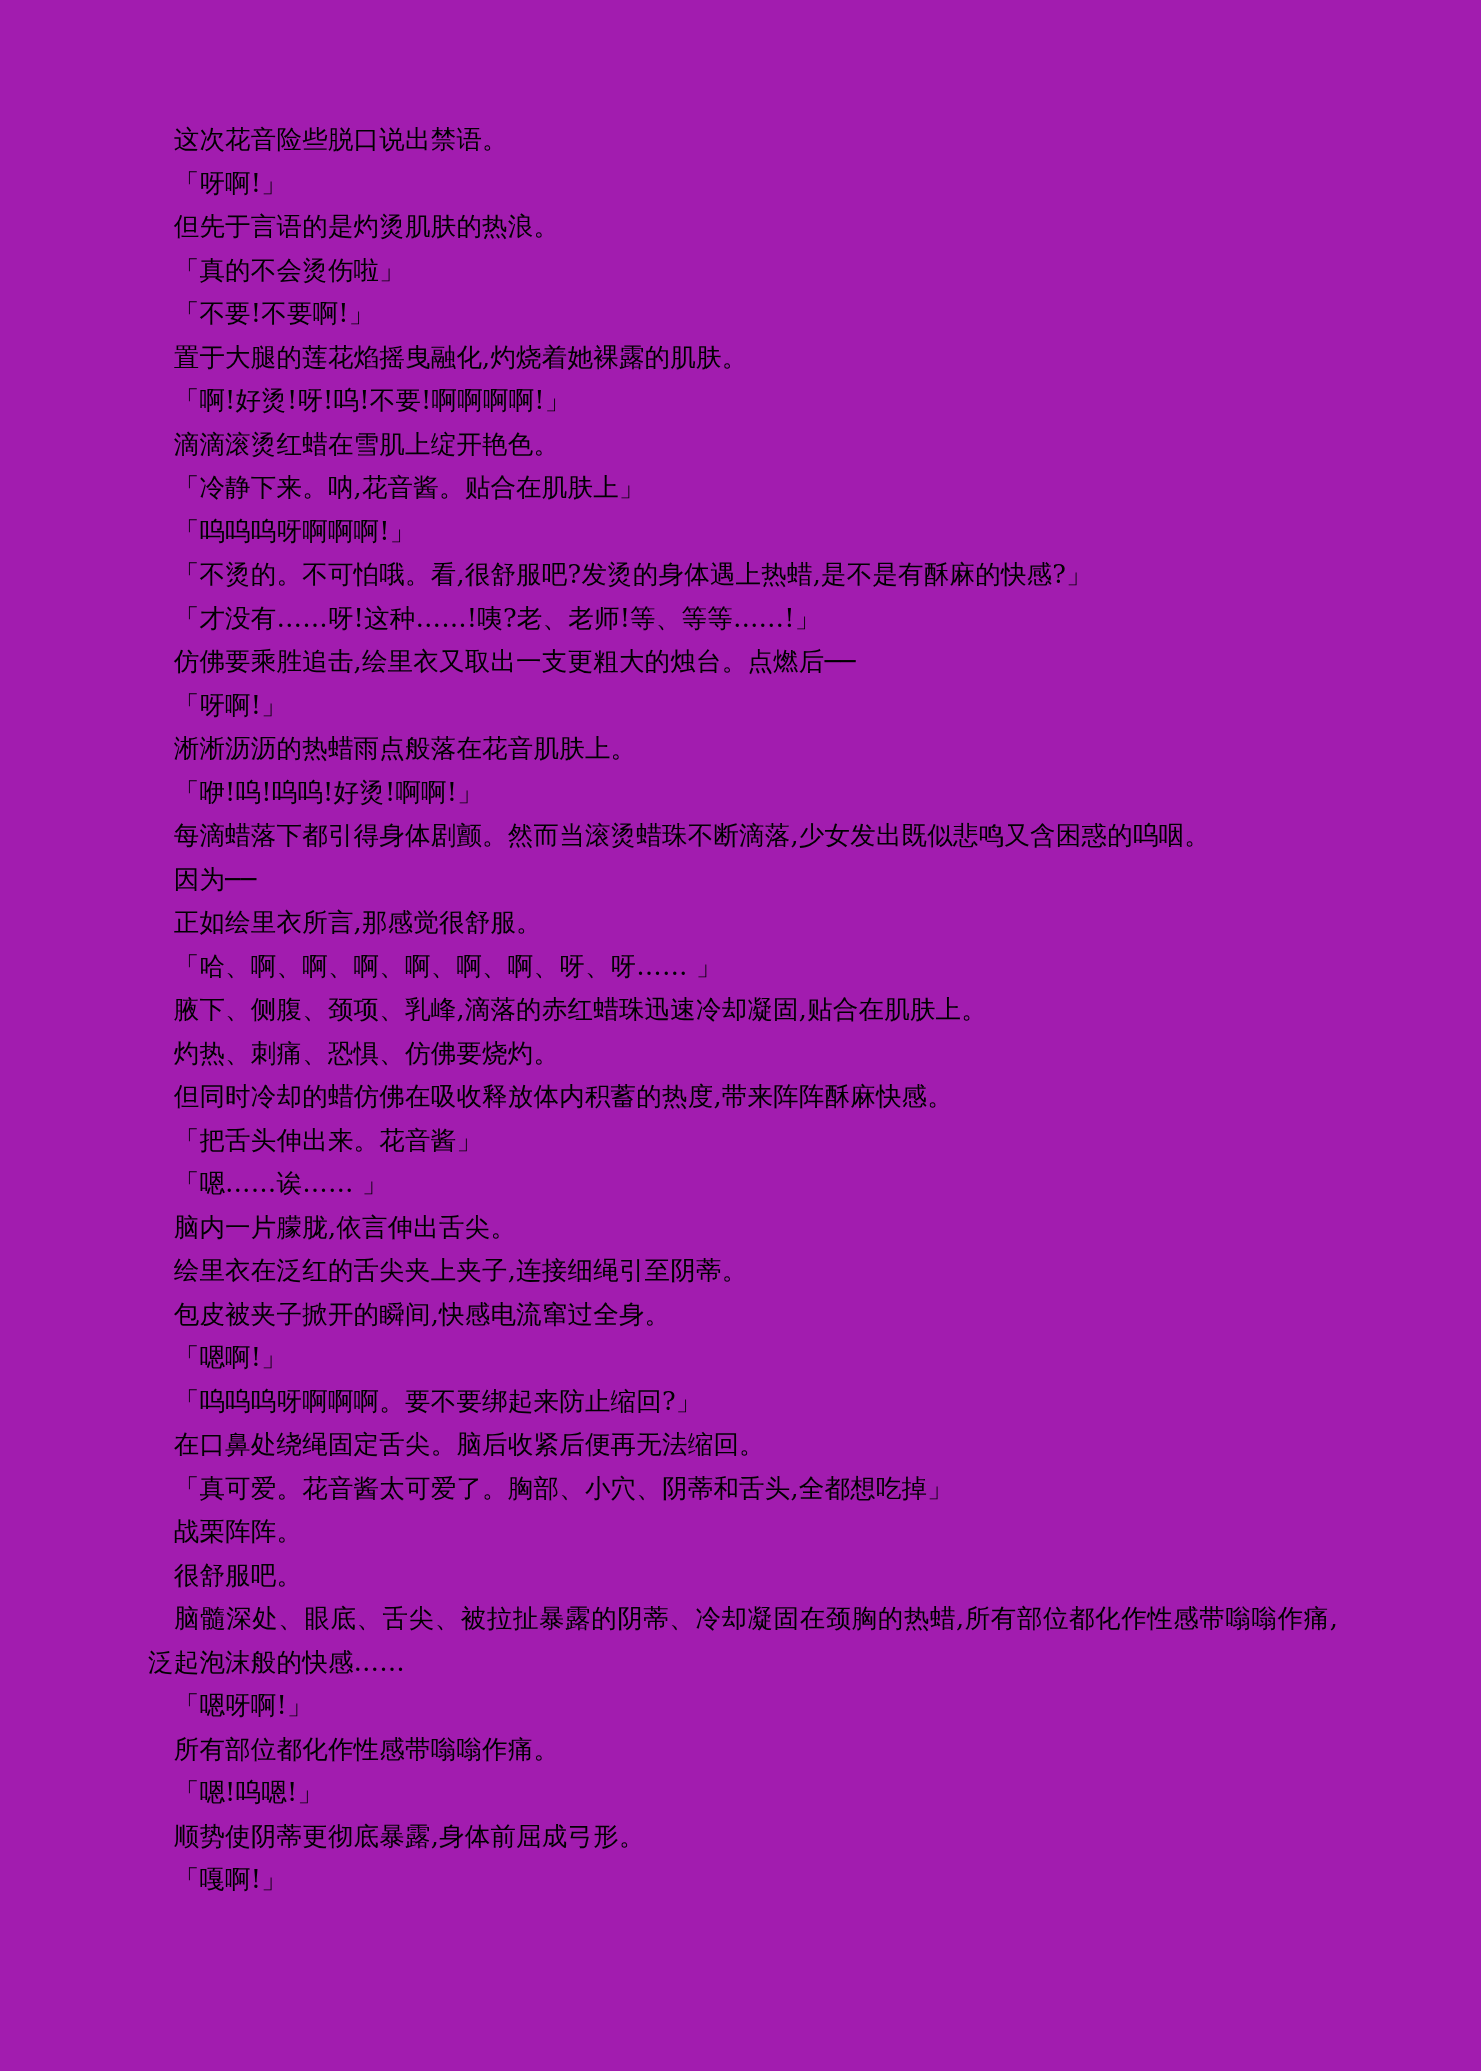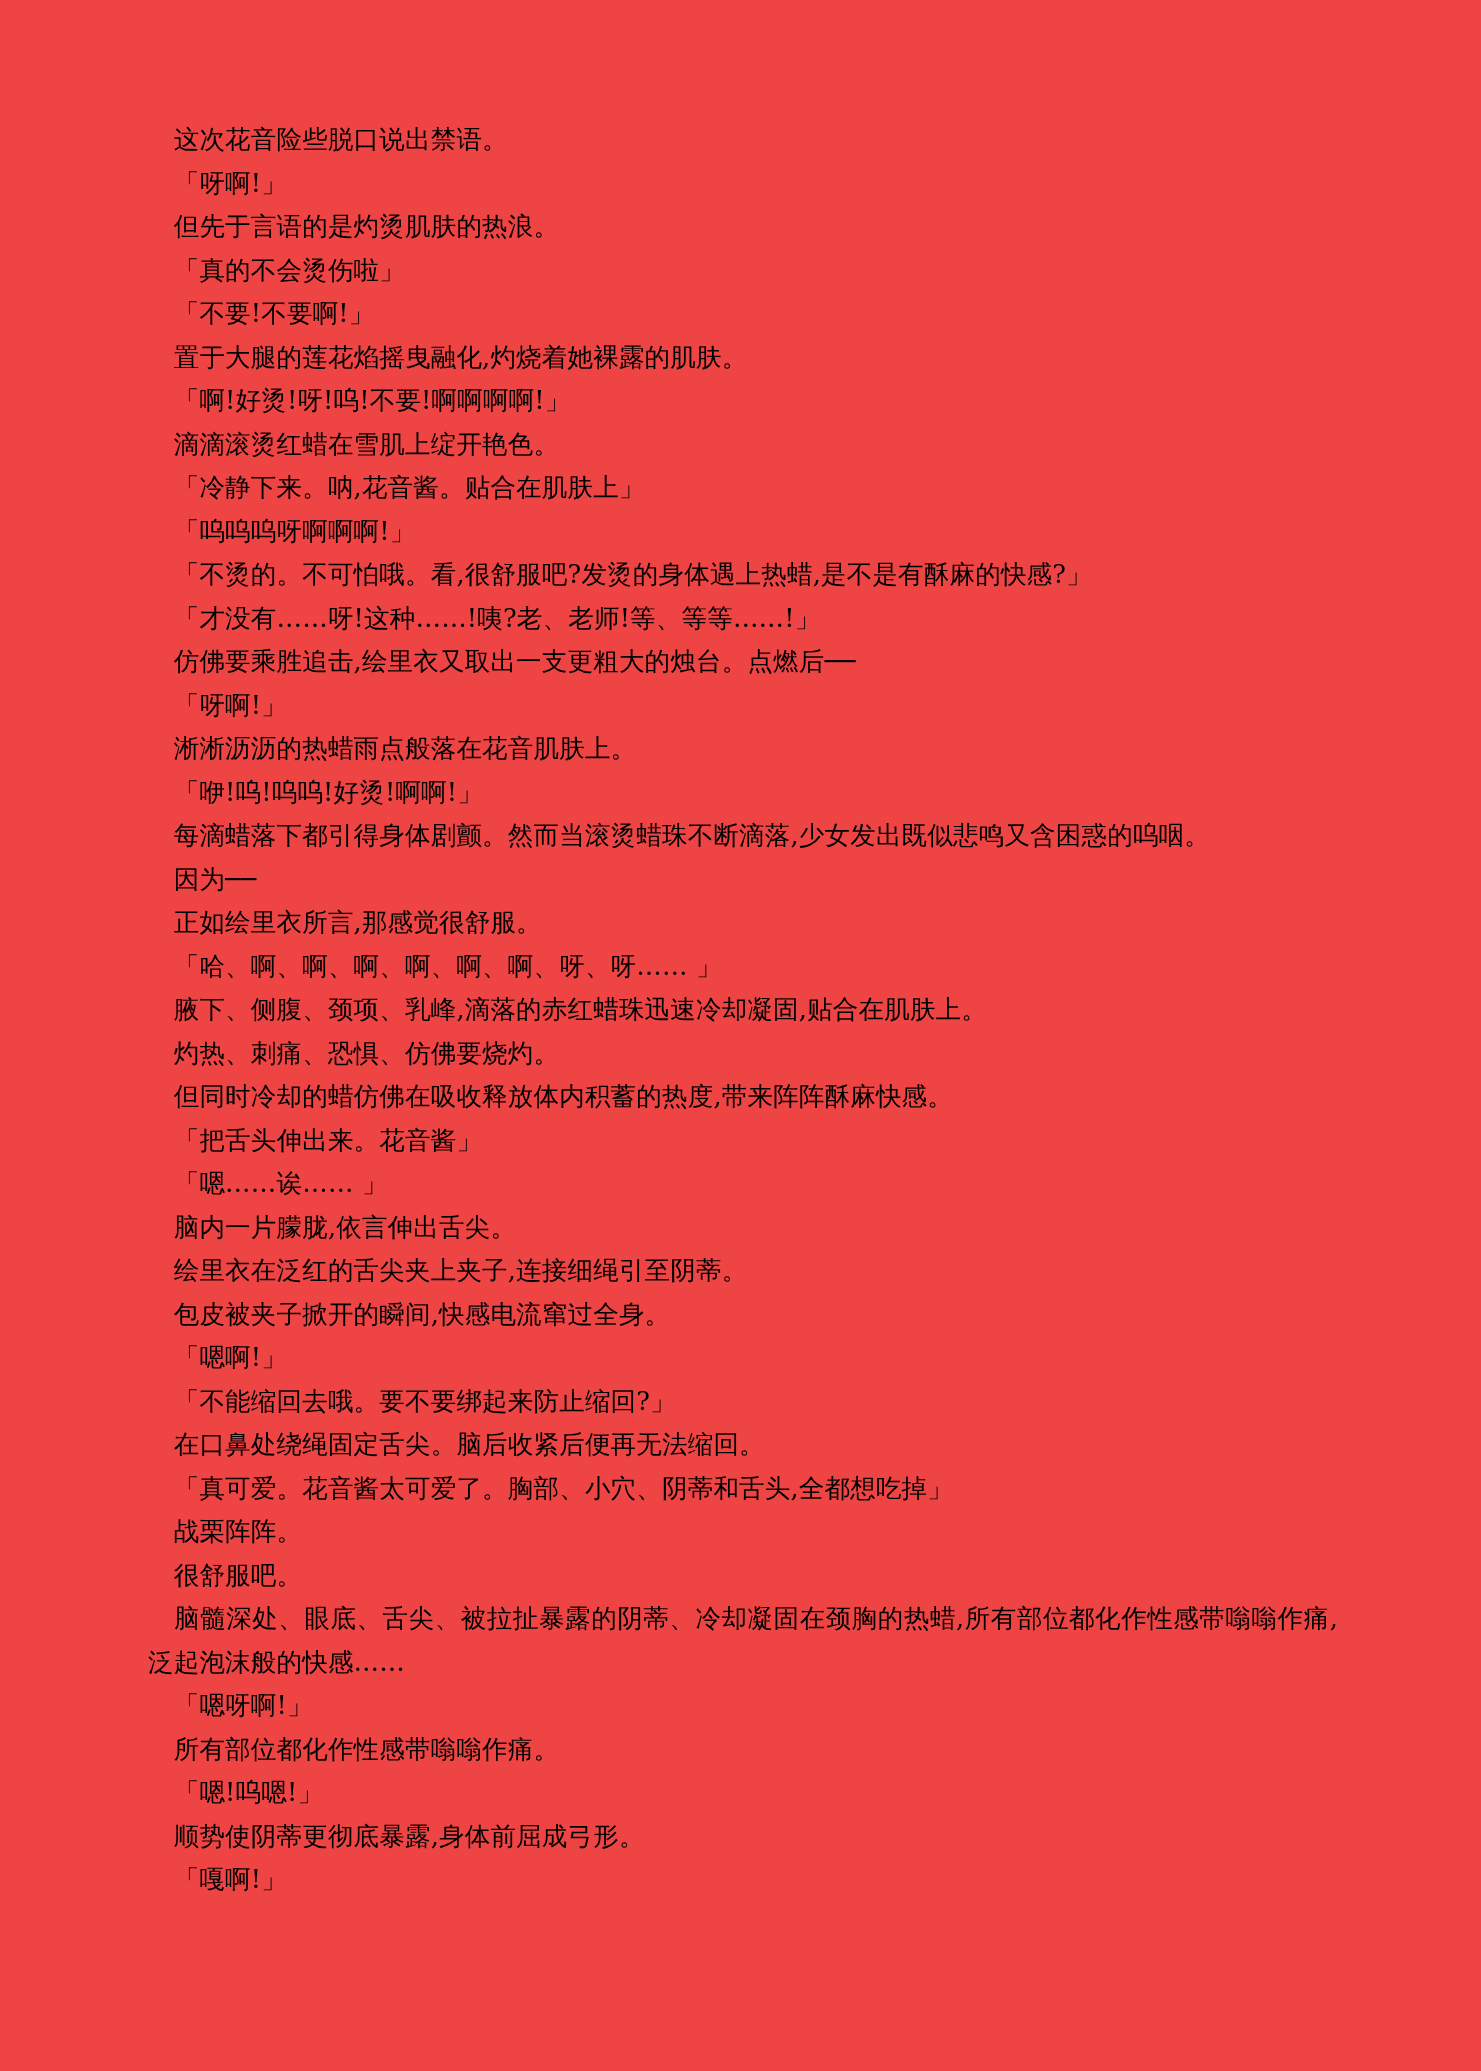--- a/index.html
+++ b/index.html
@@ -11,21 +11,21 @@
     width: 1481px;
     height: 2071px;
     font-family: "DejaVu Serif", "Liberation Serif", serif;
     color: #000000;
     overflow: hidden;
   }
   .page {
     position: relative;
     width: 1481px;
     height: 2071px;
-    background: #ef4444;
+    background: #a21caf;
     box-sizing: border-box;
   }
   .text-block {
     position: absolute;
     left: 148px;
     top: 118px;
     width: 1190px;
   }
   .para {
     margin: 0;
@@ -64,21 +64,21 @@
     <p class="para">　「哈、啊、啊、啊、啊、啊、啊、呀、呀…… 」</p>
     <p class="para">　腋下、侧腹、颈项、乳峰,滴落的赤红蜡珠迅速冷却凝固,贴合在肌肤上。</p>
     <p class="para">　灼热、刺痛、恐惧、仿佛要烧灼。</p>
     <p class="para">　但同时冷却的蜡仿佛在吸收释放体内积蓄的热度,带来阵阵酥麻快感。</p>
     <p class="para">　「把舌头伸出来。花音酱」</p>
     <p class="para">　「嗯……诶…… 」</p>
     <p class="para">　脑内一片朦胧,依言伸出舌尖。</p>
     <p class="para">　绘里衣在泛红的舌尖夹上夹子,连接细绳引至阴蒂。</p>
     <p class="para">　包皮被夹子掀开的瞬间,快感电流窜过全身。</p>
     <p class="para">　「嗯啊!」</p>
-    <p class="para">　「不能缩回去哦。要不要绑起来防止缩回?」</p>
+    <p class="para">　「呜呜呜呀啊啊啊。要不要绑起来防止缩回?」</p>
     <p class="para">　在口鼻处绕绳固定舌尖。脑后收紧后便再无法缩回。</p>
     <p class="para">　「真可爱。花音酱太可爱了。胸部、小穴、阴蒂和舌头,全都想吃掉」</p>
     <p class="para">　战栗阵阵。</p>
     <p class="para">　很舒服吧。</p>
     <p class="para">　脑髓深处、眼底、舌尖、被拉扯暴露的阴蒂、冷却凝固在颈胸的热蜡,所有部位都化作性感带嗡嗡作痛,泛起泡沫般的快感……</p>
     <p class="para">　「嗯呀啊!」</p>
     <p class="para">　所有部位都化作性感带嗡嗡作痛。</p>
     <p class="para">　「嗯!呜嗯!」</p>
     <p class="para">　顺势使阴蒂更彻底暴露,身体前屈成弓形。</p>
     <p class="para">　「嘎啊!」</p>

